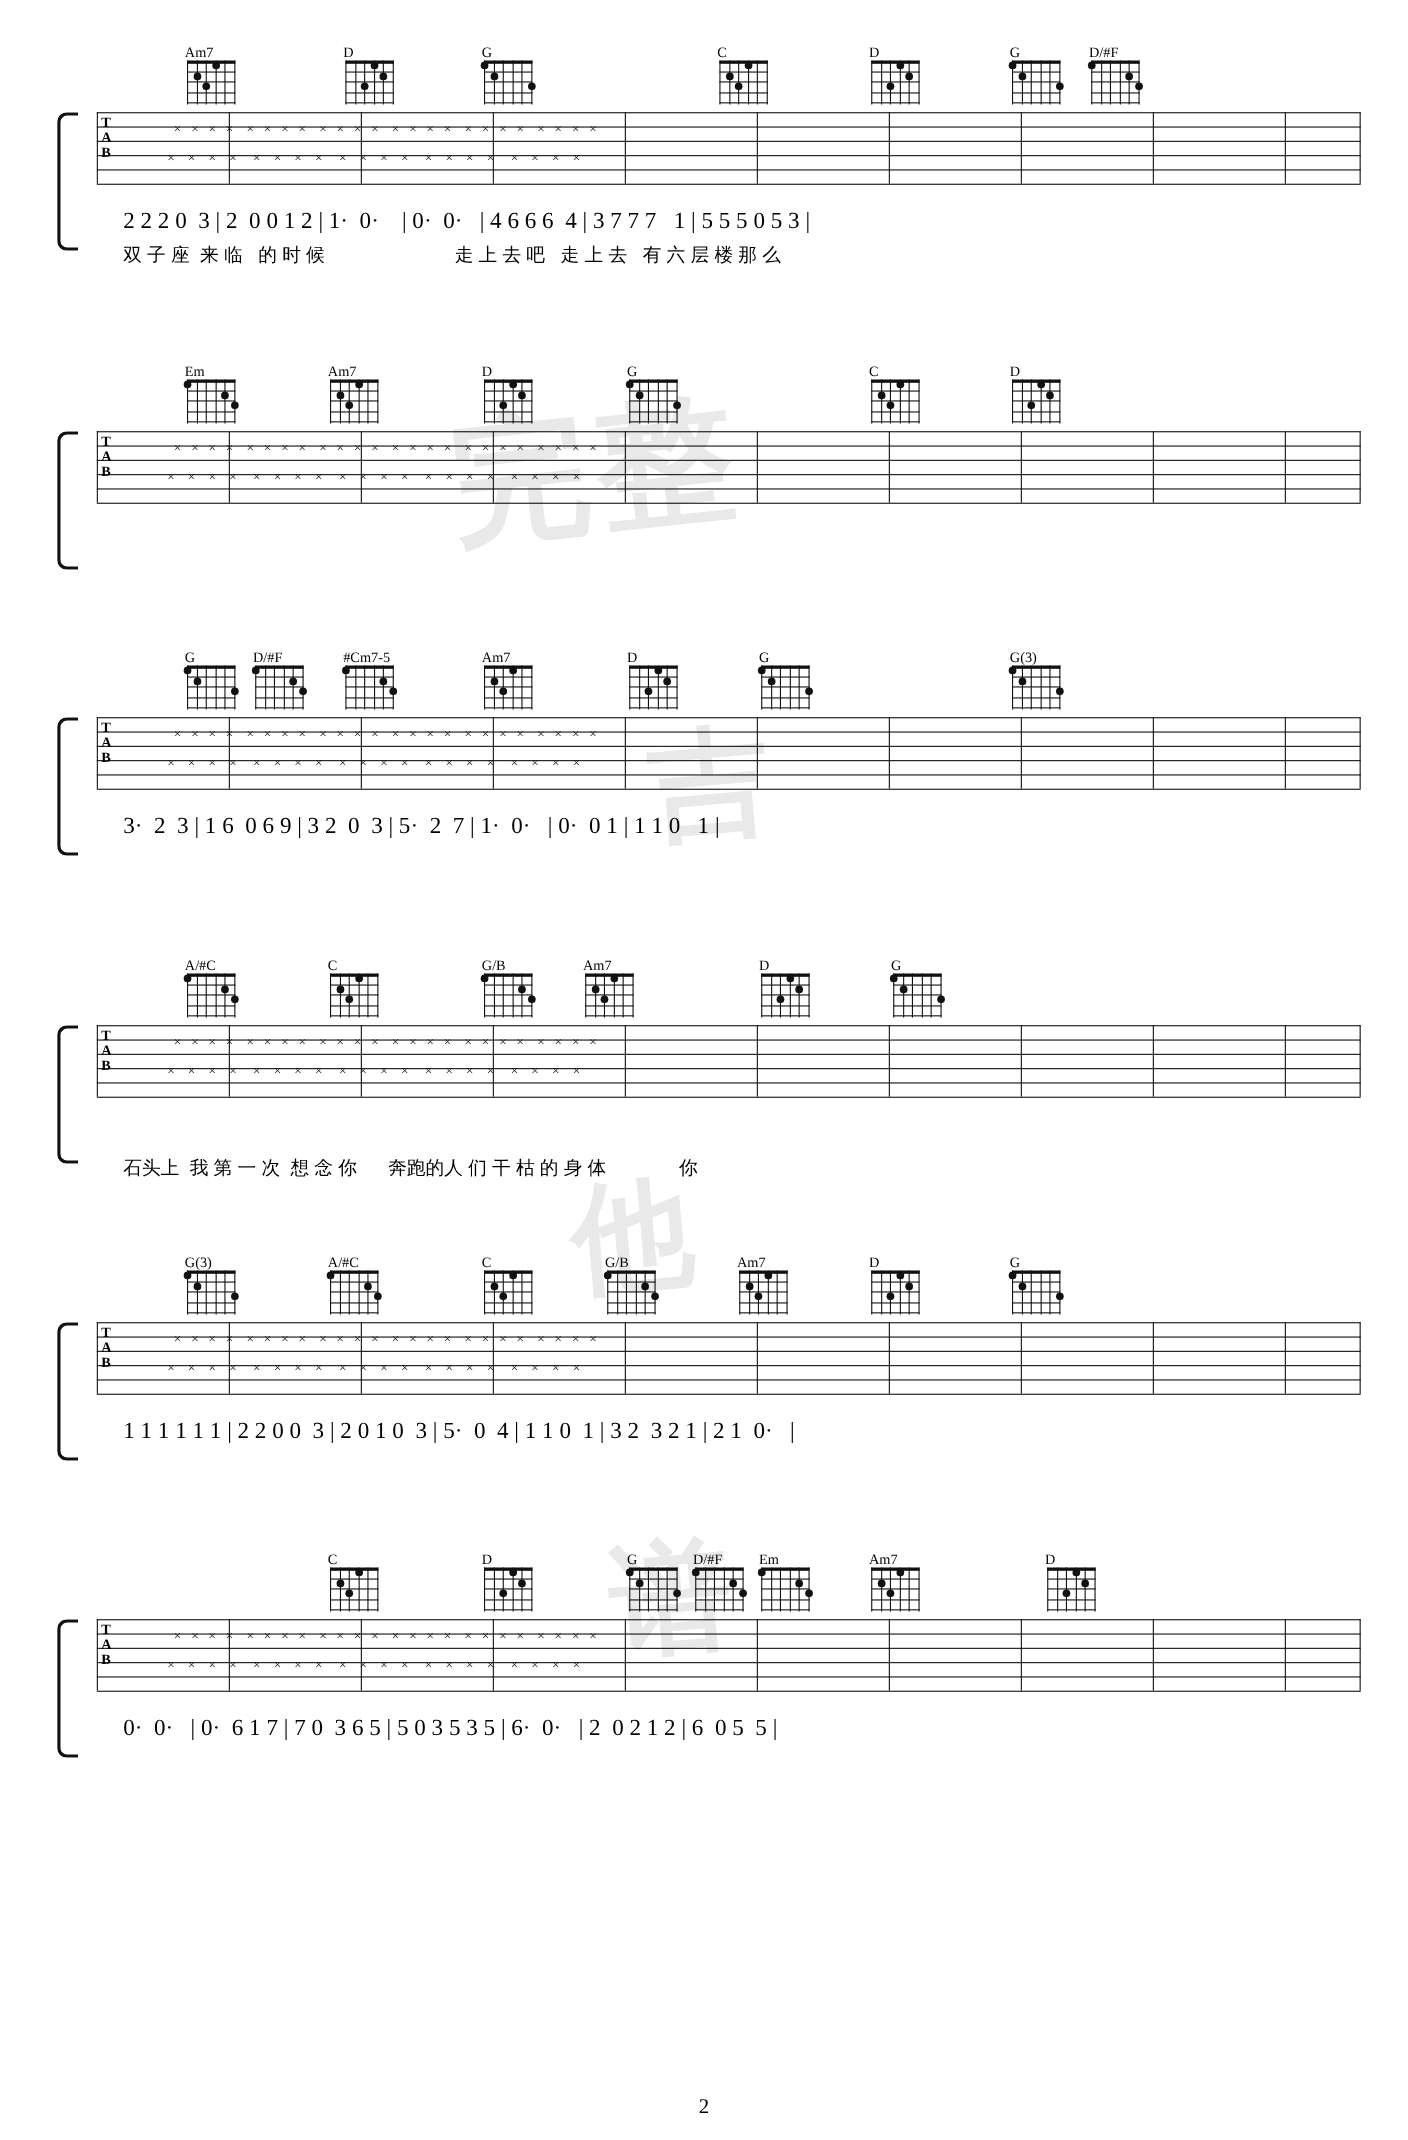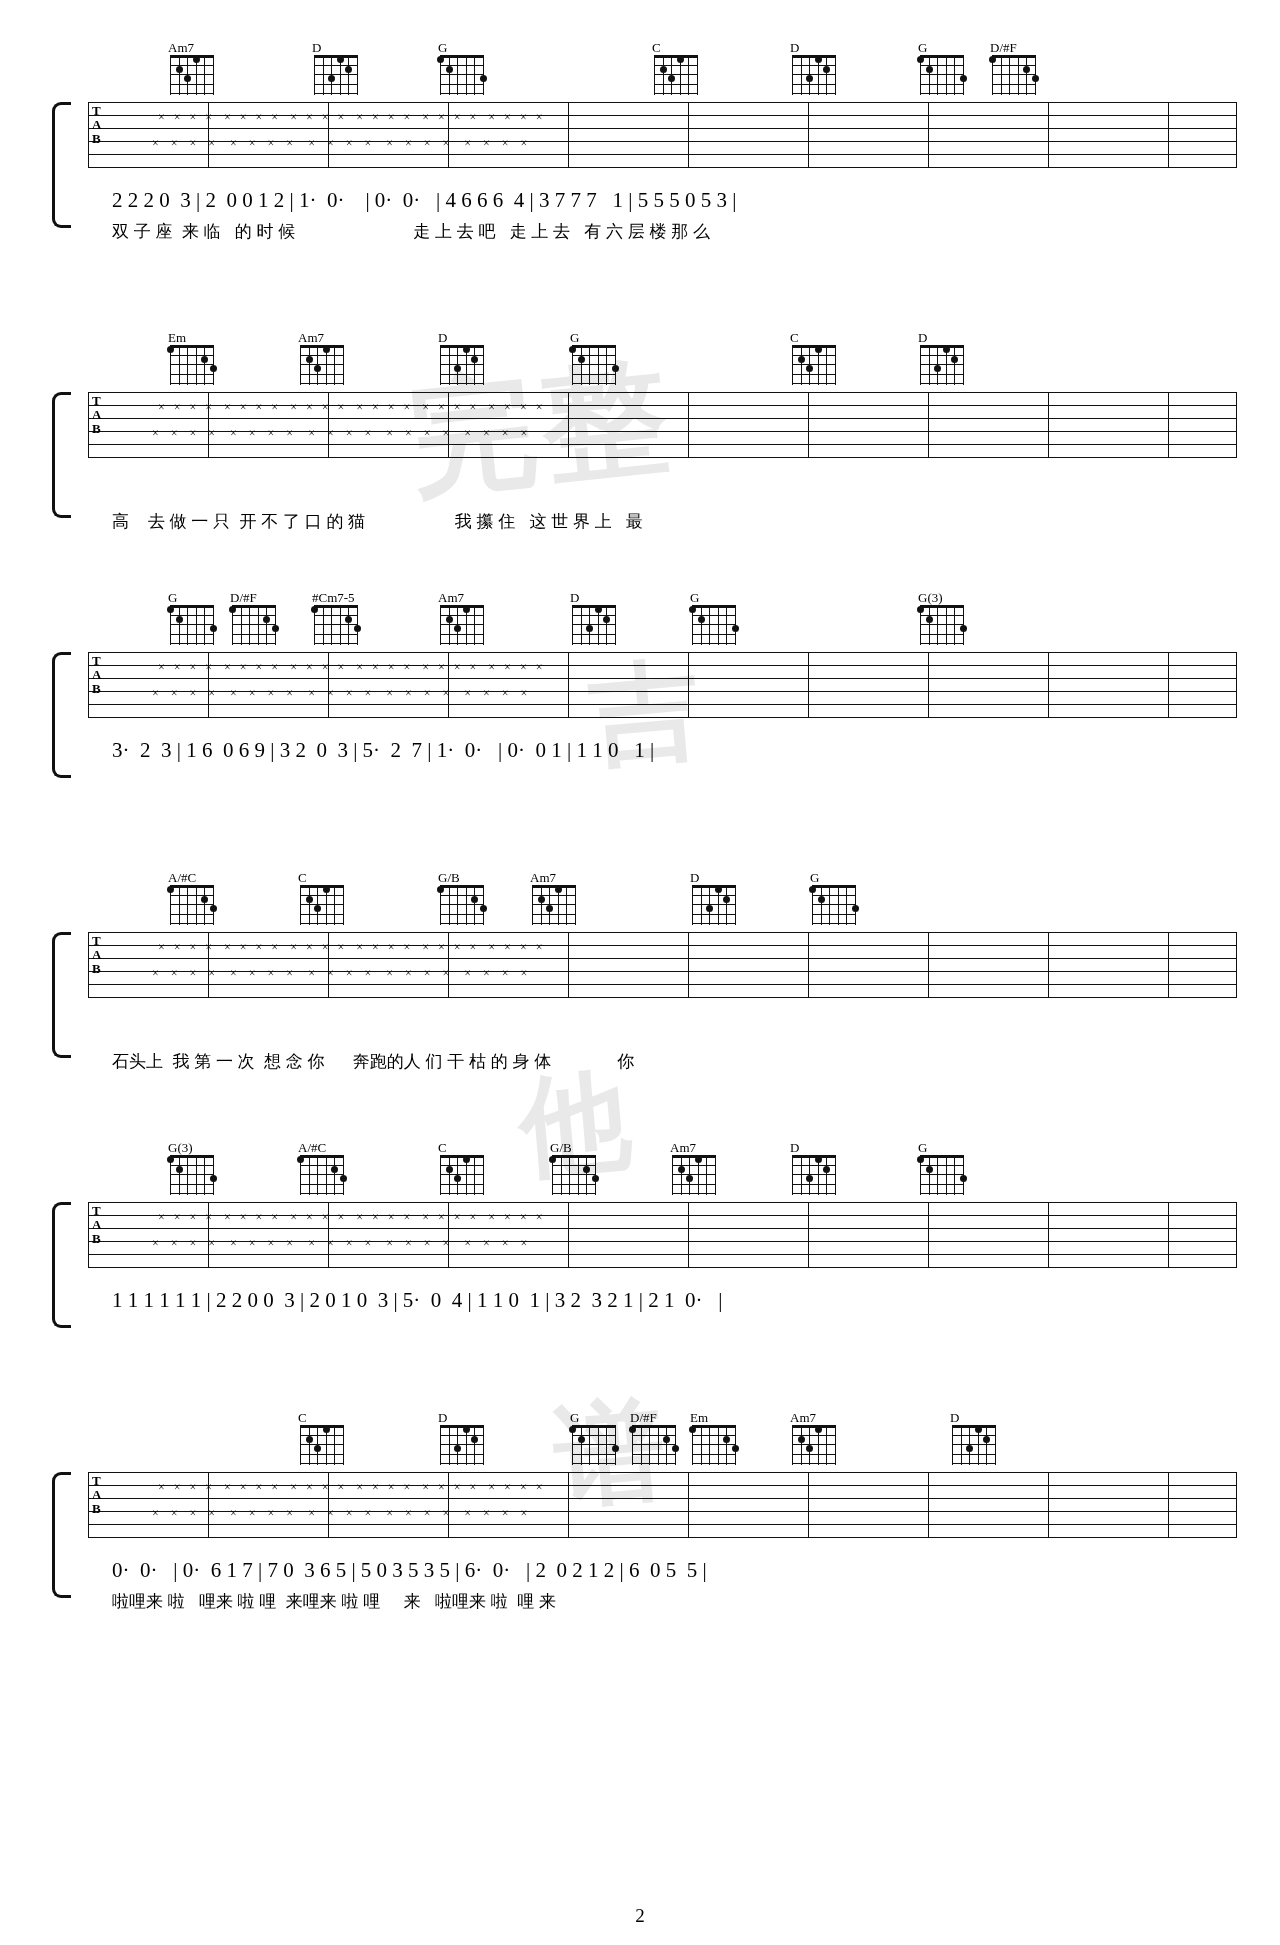--- a/index.html
+++ b/index.html
@@ -353,21 +353,20 @@
           <div class="barline" style="left: 1080px; top: 0px; height: 65px;"></div>
           <div class="barline" style="left: 1148px; top: 0px; height: 65px;"></div>
           <div class="tabletters" style="left: 4px; top: 2px;">
             <span>T</span>
             <span>A</span>
             <span>B</span>
           </div>
           <div class="xmarks" style="left: 70px; top: 8px;">×   ×   ×   ×    ×   ×   ×   ×    ×   ×   ×   ×    ×   ×   ×   ×    ×   ×   ×   ×    ×   ×   ×   ×</div>
           <div class="xmarks" style="left: 64px; top: 34px;">×    ×    ×    ×     ×    ×    ×    ×     ×    ×    ×    ×     ×    ×    ×    ×     ×    ×    ×    ×</div>
         </div>
-        <div class="noterow lyricline" style="top: 180px; left: 60px;">高    去 做 一 只  开 不 了 口 的 猫                   我 攥 住   这 世 界 上   最</div>
       </div>
       <div class="system" style="top: 590px; height: 230px;">
         <div style="position: absolute; left: 36px; top: 0px; height: 60px; right: 0px;">
           <div class="chord" style="left: 78px;">
             <div class="cname">G</div>
             <div class="grid">
               <div class="v" style="left: 0px;"></div>
               <div class="v" style="left: 8.6px;"></div>
               <div class="v" style="left: 17.2px;"></div>
               <div class="v" style="left: 25.8px;"></div>
@@ -995,18 +994,17 @@
           <div class="barline" style="left: 1148px; top: 0px; height: 65px;"></div>
           <div class="tabletters" style="left: 4px; top: 2px;">
             <span>T</span>
             <span>A</span>
             <span>B</span>
           </div>
           <div class="xmarks" style="left: 70px; top: 8px;">×   ×   ×   ×    ×   ×   ×   ×    ×   ×   ×   ×    ×   ×   ×   ×    ×   ×   ×   ×    ×   ×   ×   ×</div>
           <div class="xmarks" style="left: 64px; top: 34px;">×    ×    ×    ×     ×    ×    ×    ×     ×    ×    ×    ×     ×    ×    ×    ×     ×    ×    ×    ×</div>
         </div>
         <div class="noterow numline" style="top: 148px; left: 60px;">0·  0·   | 0·  6 1 7 | 7 0  3 6 5 | 5 0 3 5 3 5 | 6·  0·   | 2  0 2 1 2 | 6  0 5  5 |</div>
-        <div class="noterow lyricline" style="top: 180px; left: 60px;">啦哩来 啦   哩来 啦 哩  来哩来 啦 哩     来   啦哩来 啦  哩 来</div>
       </div>
     </div>
 
   <div class="pagenum">2</div>
 </div>
 
 </body></html>

